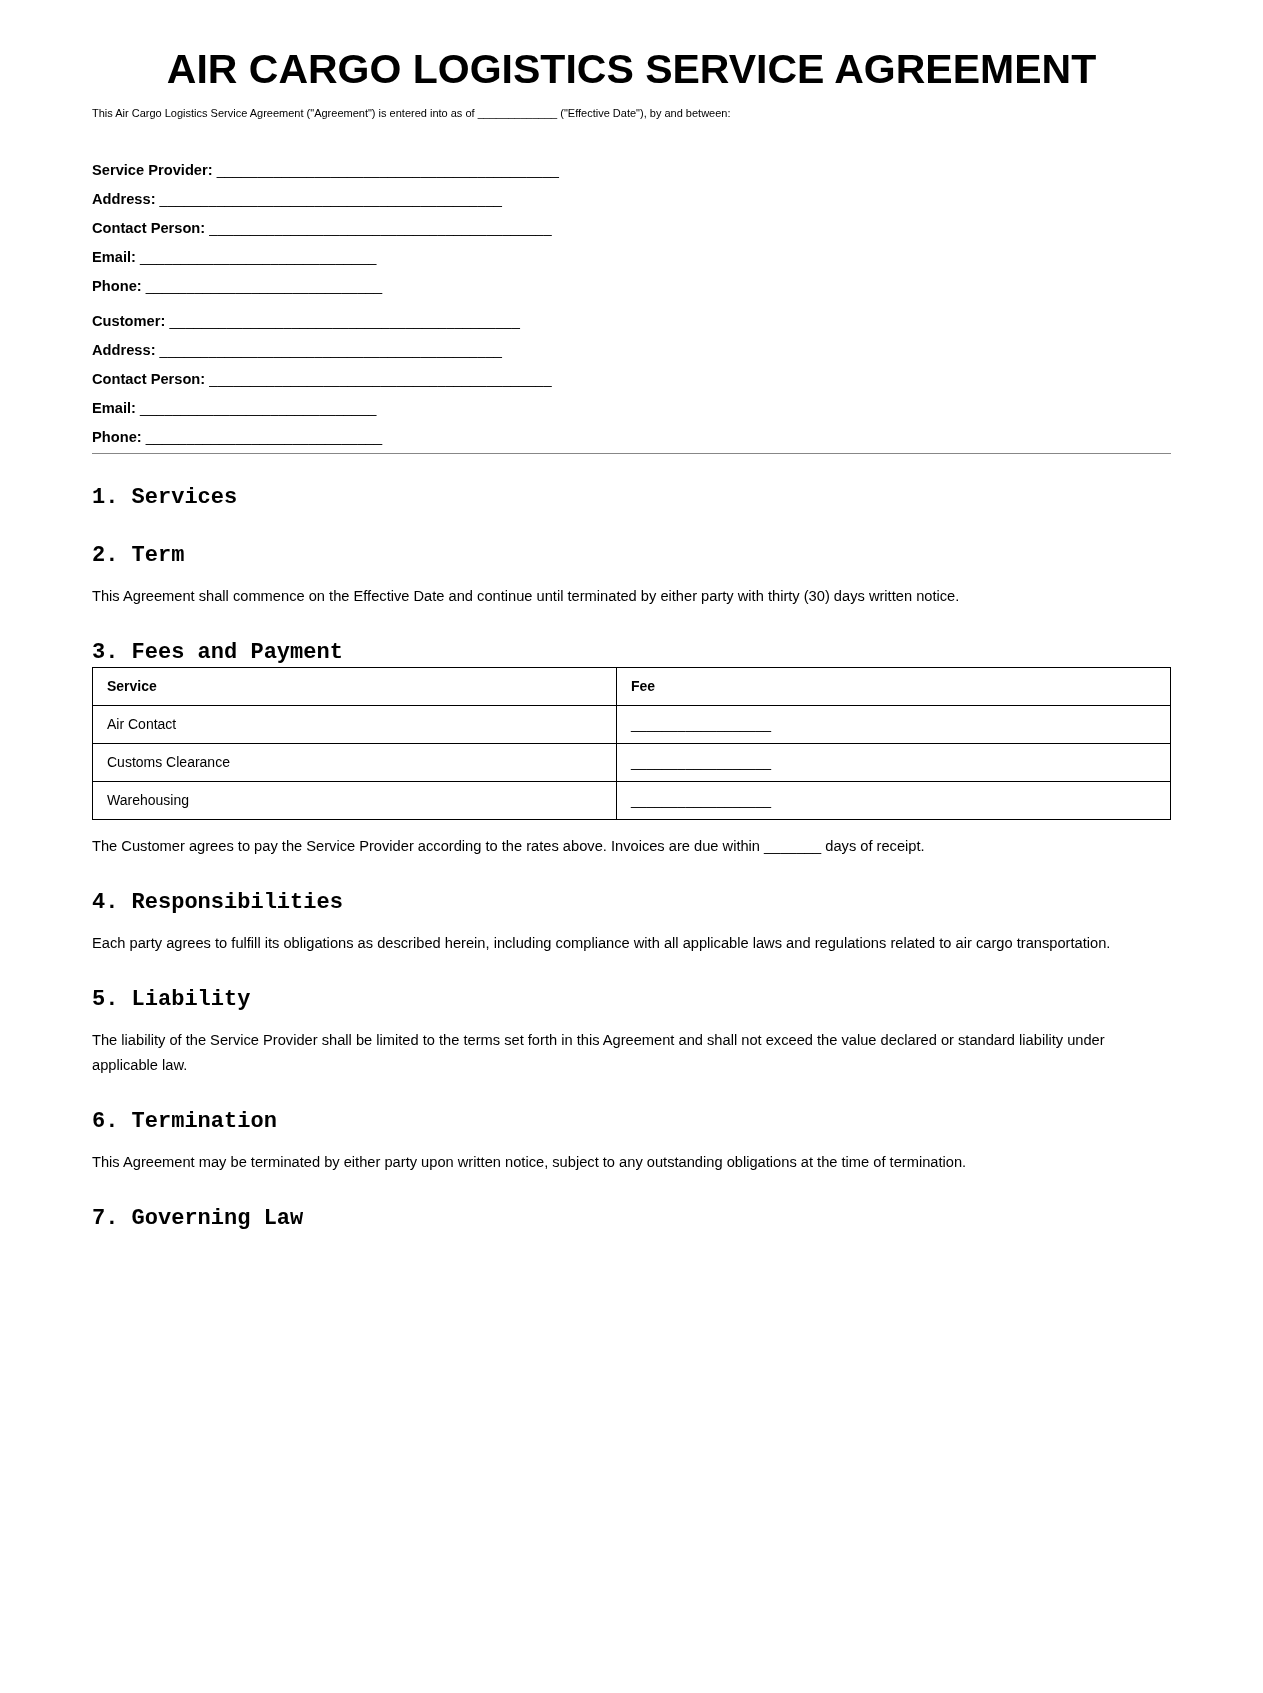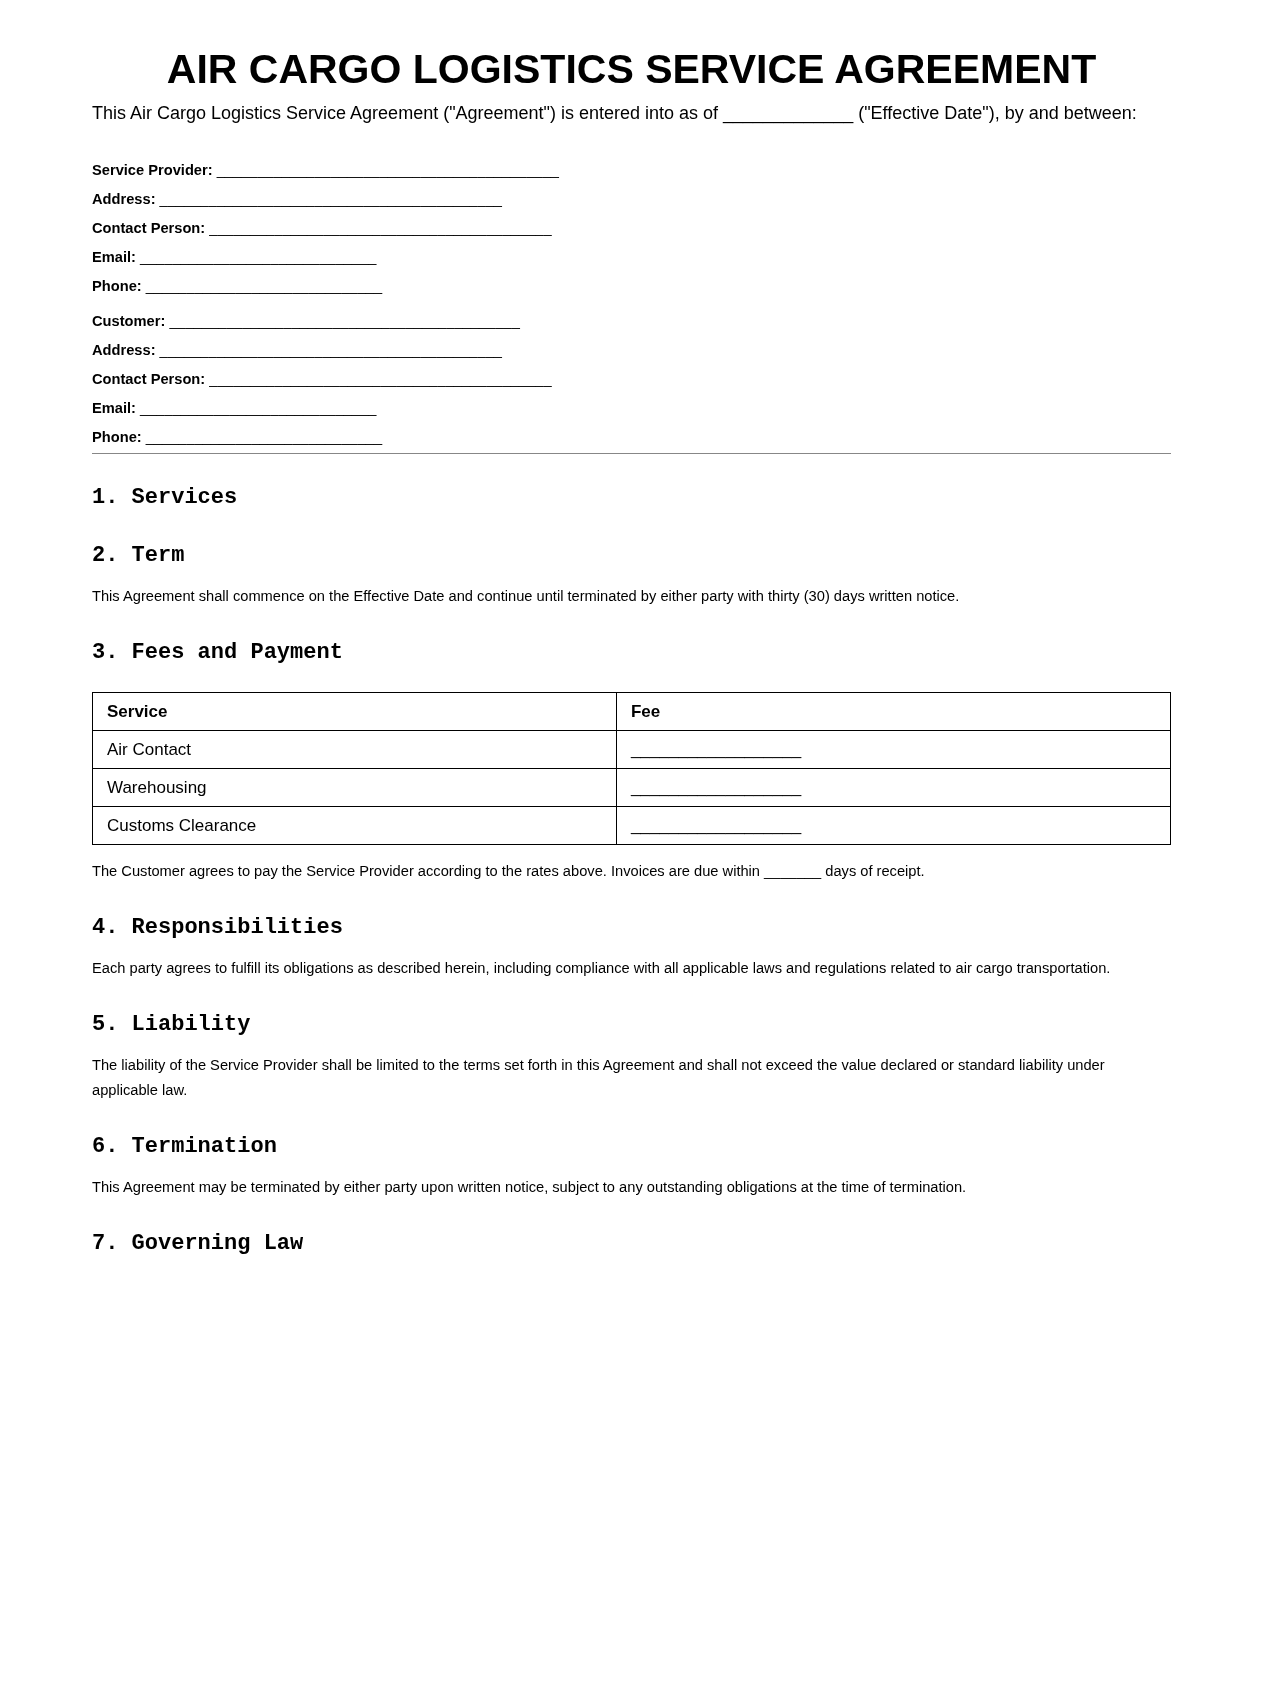--- a/index.html
+++ b/index.html
@@ -22,21 +22,21 @@
   h1.doc-title {
     margin: 0;
     font-size: 41px;
     line-height: 37px;
     font-weight: bold;
     text-align: center;
     letter-spacing: 0;
   }
   p.intro {
     margin: 13px 0 0 0;
-    font-size: 18px;
+    font-size: 11px;
     line-height: 25px;
   }
   .party-block { margin: 0; font-size: 14.67px; }
   .party-block.first { margin-top: 30px; }
   .party-block.second { margin-top: 6px; }
   .field-line { line-height: 29px; white-space: nowrap; }
   .field-label { font-weight: bold; }
   .fill-line { letter-spacing: 0; }
   hr.divider {
     margin: 1px 0 0 0;
@@ -50,24 +50,24 @@
     line-height: 28px;
     font-weight: bold;
     font-family: Liberation Mono, monospace;
   }
   p.section-body {
     margin: 14px 0 0 0;
     font-size: 14.67px;
     line-height: 25px;
   }
   table.fees {
-    margin: 25px 0 0 0;
+    margin: 0 0 0 0;
     border-collapse: collapse;
     width: 100%;
-    font-size: 17px;
+    font-size: 14px;
   }
   table.fees th, table.fees td {
     border: 1px solid #000000;
     padding: 6px 14px;
     line-height: 25px;
     text-align: left;
     vertical-align: middle;
     font-weight: normal;
   }
   table.fees th { font-weight: bold; }
@@ -113,25 +113,25 @@
         <th class="col-service">Service</th>
         <th>Fee</th>
       </tr>
     </thead>
     <tbody>
       <tr>
         <td>Air Contact</td>
         <td><span class="fill-line">__________________</span></td>
       </tr>
       <tr>
-        <td>Warehousing</td>
+        <td>Customs Clearance</td>
         <td><span class="fill-line">__________________</span></td>
       </tr>
       <tr>
-        <td>Customs Clearance</td>
+        <td>Warehousing</td>
         <td><span class="fill-line">__________________</span></td>
       </tr>
     </tbody>
   </table>
 
   <p class="section-body"><span>The Customer agrees to pay the Service Provider according to the rates above. Invoices are due within</span> <span class="fill-line">_______</span> <span>days of receipt.</span></p>
 
   <h2 class="section-heading">4. Responsibilities</h2>
   <p class="section-body">Each party agrees to fulfill its obligations as described herein, including compliance with all applicable laws and regulations related to air cargo transportation.</p>
 

